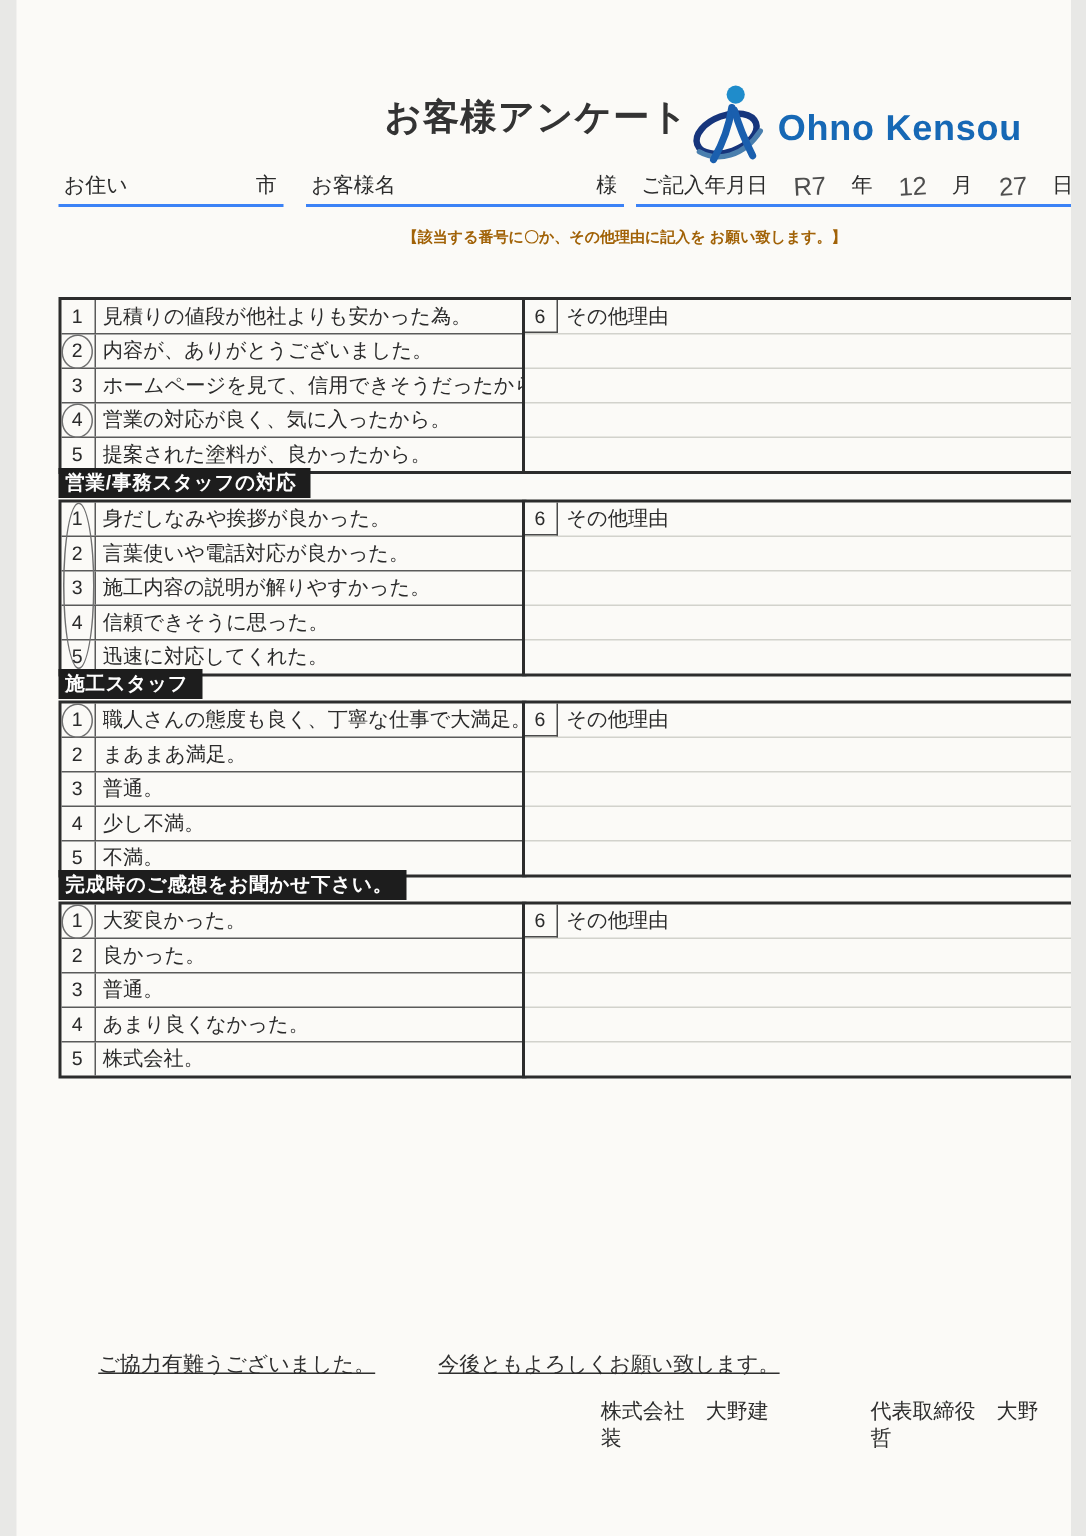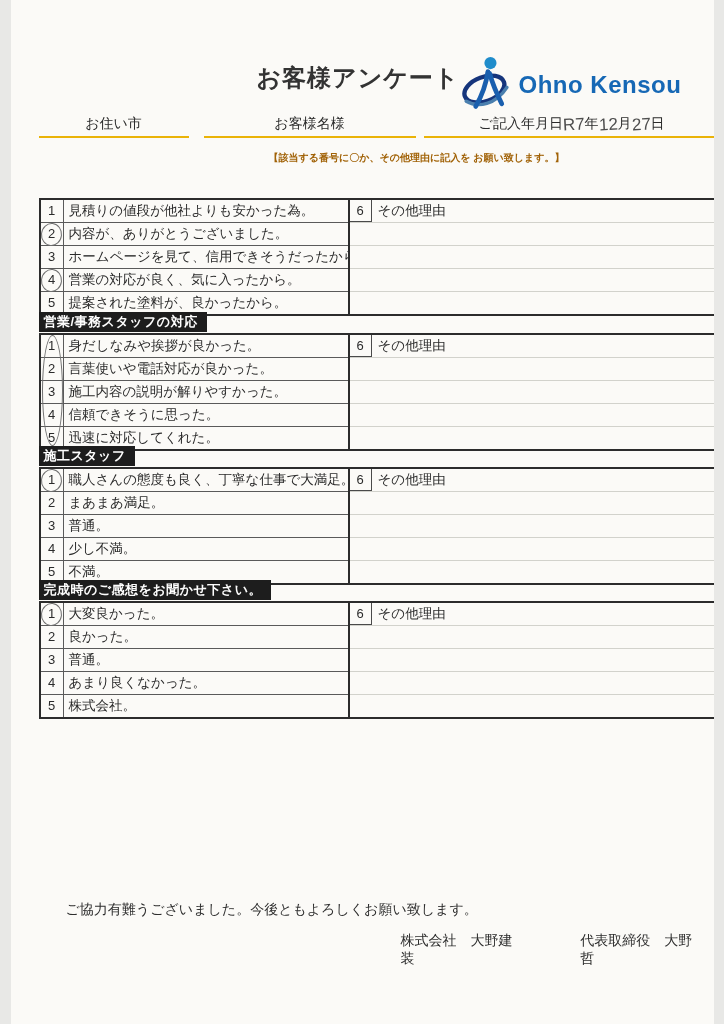--- a/index.html
+++ b/index.html
@@ -5,21 +5,21 @@
   html,body{margin:0;padding:0;}
   body{background:#e8e8e6;font-family:"Liberation Sans","DejaVu Sans",sans-serif;}
   .page{position:relative;width:703px;height:1024px;margin:0 auto;background:#fbfaf7;overflow:hidden;color:#2b2b2b;}
 
   
   .title{position:absolute;left:246px;top:62px;font-size:24px;font-weight:600;letter-spacing:1px;color:#333;}
   .logo{position:absolute;left:450px;top:54px;display:flex;align-items:center;gap:6px;}
   .logo-text{font-size:24px;font-weight:800;color:#1668b5;letter-spacing:0.5px;}
 
   
-  .field{position:absolute;top:110px;height:28px;border-bottom:2px solid #eab308;display:flex;align-items:flex-end;justify-content:center;font-size:14px;padding:0 4px 3px 4px;box-sizing:border-box;}
+  .field{position:absolute;top:110px;height:28px;border-bottom:2px solid #3b82f6;display:flex;align-items:flex-end;justify-content:space-between;font-size:14px;padding:0 4px 3px 4px;box-sizing:border-box;}
   .f-residence{left:28px;width:150px;}
   .f-name{left:193px;width:212px;}
   .f-date{left:413px;width:296px;}
   .f-date .lbl{font-size:14px;}
   .hw{color:#4e4e4e;font-size:17px;transform:rotate(-3deg);line-height:1;}
 
   .instruction{position:absolute;left:0;top:151px;width:724px;text-align:center;font-size:10px;font-weight:700;color:#a16207;padding-left:44px;}
 
   
   .section{position:absolute;left:28px;width:683px;}
@@ -36,21 +36,21 @@
   .other-head{display:flex;height:22px;align-items:center;}
   .other-num{width:22px;height:100%;border-right:1px solid #4a4a4a;border-bottom:1px solid #4a4a4a;text-align:center;font-size:13px;line-height:22px;flex:none;box-sizing:border-box;}
   .other-label{padding-left:6px;font-size:13.5px;}
   .faint{height:22px;border-top:1px solid #d2d2cc;}
 
   
   .comment-box{position:absolute;left:0;top:21px;width:679px;height:160px;border:2px solid #242424;background:#fbfaf7 repeating-linear-gradient(to bottom,transparent 0,transparent 22px,#c9c9c3 22px,#c9c9c3 23px);}
   .hw-line{position:absolute;color:#4e4e4e;font-size:15px;letter-spacing:0.5px;white-space:nowrap;transform:rotate(-0.5deg);}
 
   
-  .footer-thanks{position:absolute;left:55px;top:901px;font-size:14px;display:flex;color:#2e2e2e;}
+  .footer-thanks{position:absolute;left:55px;top:901px;font-size:14px;display:flex;gap:42px;color:#2e2e2e;text-decoration:underline;}
   .footer-company{position:absolute;left:390px;top:932px;font-size:14px;display:flex;gap:60px;color:#2e2e2e;}
 </style>
 </head>
 <body>
 
 <div class="page">
 
   <div class="title">お客様アンケート</div>
   <div class="logo">
     <span>

